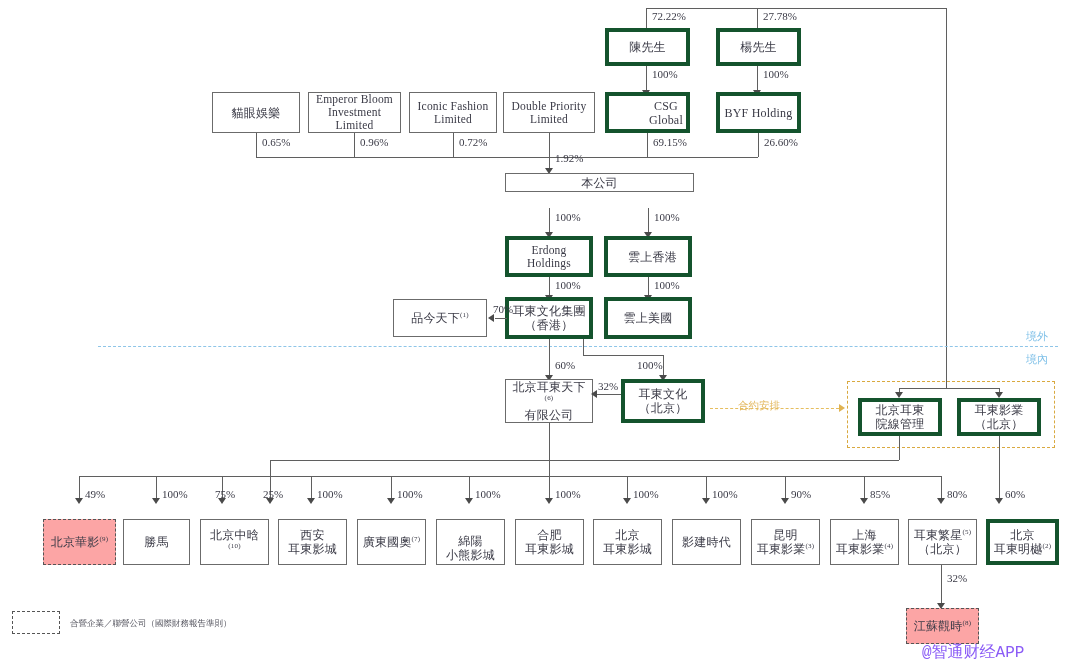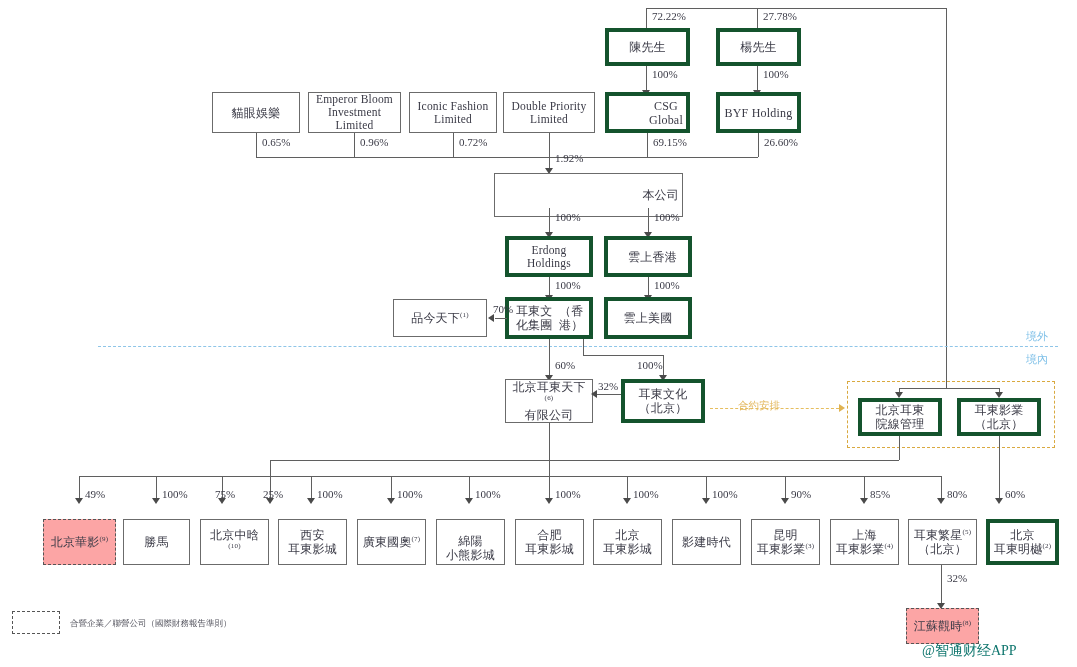--- a/index.html
+++ b/index.html
@@ -44,22 +44,22 @@
   
   .vie-group{position:absolute;box-sizing:border-box;border:1.5px dashed #d9a93f;background:transparent;}
   .vie-line{position:absolute;height:0;border-top:1.5px dashed #e6be5e;}
   .vie-label{position:absolute;font-size:10.5px;color:#e3b75c;white-space:nowrap;}
 
   
   .lg-box{position:absolute;box-sizing:border-box;border:1.5px dashed #555;background:#fff;}
   .lg-txt{position:absolute;font-size:8.5px;color:#55555f;white-space:nowrap;}
 
   
-  .wm{position:absolute;font-size:14px;color:#0f766e;white-space:nowrap;
-      font-family:Liberation Serif, serif;}
+  .wm{position:absolute;font-size:16px;color:#8b5cf6;white-space:nowrap;
+      font-family:Liberation Mono, monospace;}
 </style>
 </head>
 <body>
 
 <div id="canvas">
 
   <div class="hl" style="left:646px;top:8px;width:300px;"></div>
   <div class="vl" style="left:646px;top:8px;height:20px;"></div>
   <div class="vl" style="left:757px;top:8px;height:20px;"></div>
   <div class="vl" style="left:946px;top:8px;height:380px;"></div>
@@ -122,21 +122,21 @@
   <div class="pct" style="left:262px;top:136px;">0.65%</div>
   <div class="pct" style="left:360px;top:136px;">0.96%</div>
   <div class="pct" style="left:459px;top:136px;">0.72%</div>
   <div class="pct" style="left:555px;top:136px;margin-top:16px;">1.92%</div>
   <div class="pct" style="left:653px;top:136px;">69.15%</div>
   <div class="pct" style="left:764px;top:136px;">26.60%</div>
 
   <div class="vl" style="left:549px;top:157px;height:13px;"></div>
   <div class="arw" style="left:545px;top:168px;"></div>
 
-  <div class="box" style="left:494px;top:173px;width:189px;height:44px;justify-content:flex-end;">
+  <div class="box" style="left:505px;top:173px;width:189px;height:19px;">
     <span class="ttl">本公司</span>
   </div>
 
   <div class="vl" style="left:549px;top:208px;height:26px;"></div>
   <div class="arw" style="left:545px;top:232px;"></div>
   <div class="pct" style="left:555px;top:211px;">100%</div>
 
   <div class="vl" style="left:648px;top:208px;height:26px;"></div>
   <div class="arw" style="left:644px;top:232px;"></div>
   <div class="pct" style="left:654px;top:211px;">100%</div>
@@ -154,21 +154,21 @@
   <div class="pct" style="left:555px;top:279px;">100%</div>
 
   <div class="vl" style="left:648px;top:277px;height:20px;"></div>
   <div class="arw" style="left:644px;top:295px;"></div>
   <div class="pct" style="left:654px;top:279px;">100%</div>
 
   <div class="box" style="left:393px;top:299px;width:94px;height:38px;">
     <span class="ttl"><span>品今天下</span><sup>(1)</sup></span>
   </div>
 
-  <div class="box thick" style="left:505px;top:297px;width:88px;height:42px;flex-direction:row;justify-content:center;">
+  <div class="box thick" style="left:505px;top:297px;width:88px;height:42px;flex-direction:column;justify-content:center;">
     <span>耳東文化集團</span>
     <span>（香港）</span>
   </div>
 
   <div class="box thick" style="left:604px;top:297px;width:88px;height:42px;">
     <span class="ttl">雲上美國</span>
   </div>
 
   <div class="hl" style="left:495px;top:318px;width:12px;"></div>
   <div class="arwL" style="left:488px;top:314px;"></div>

